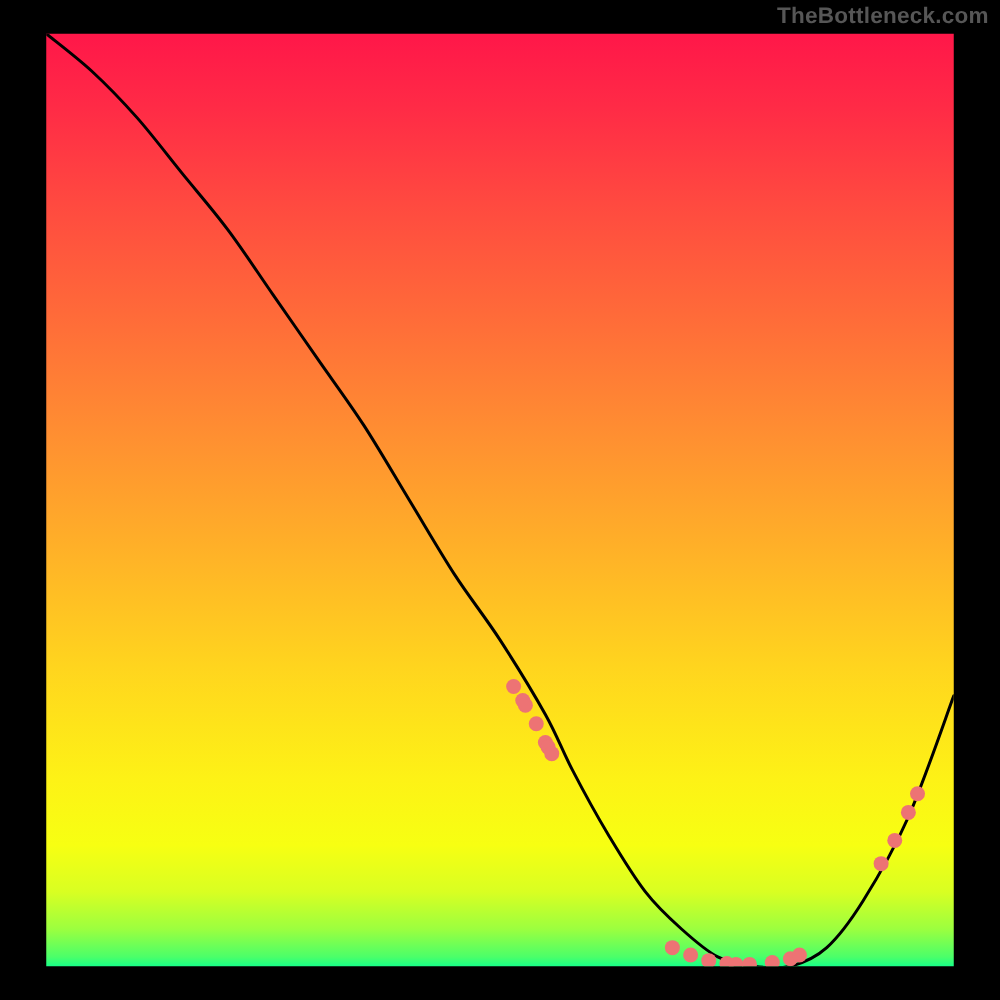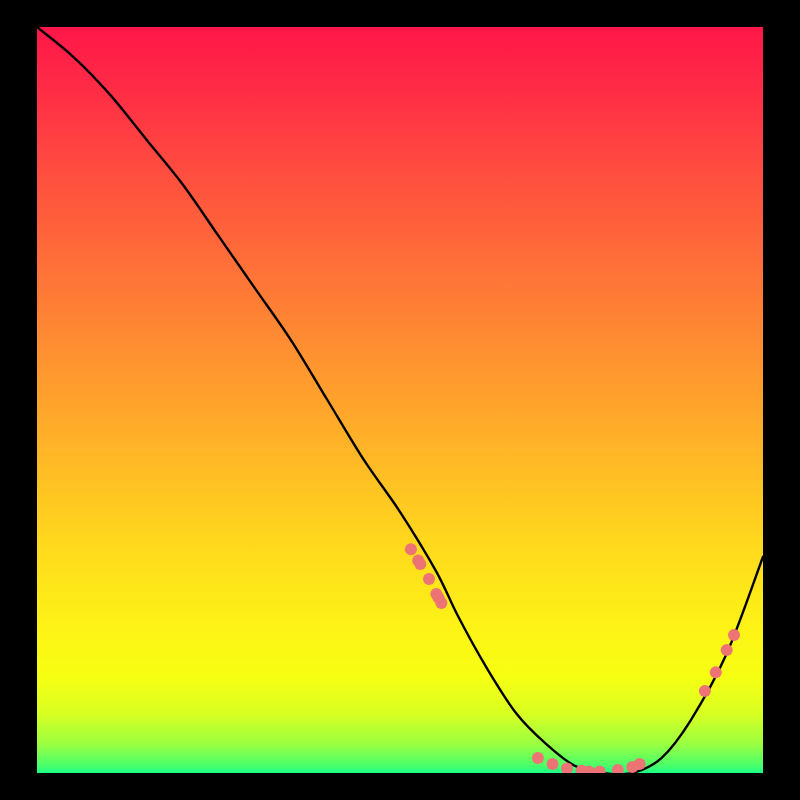--- a/index.html
+++ b/index.html
@@ -86,14 +86,15 @@
           <circle cx="595.3" cy="740.0" r="6" fill="#ed7374"></circle>
           <circle cx="602.6" cy="737.0" r="6" fill="#ed7374"></circle>
           <circle cx="667.9" cy="663.9" r="6" fill="#ed7374"></circle>
           <circle cx="678.8" cy="645.3" r="6" fill="#ed7374"></circle>
           <circle cx="689.7" cy="622.9" r="6" fill="#ed7374"></circle>
           <circle cx="697.0" cy="608.0" r="6" fill="#ed7374"></circle>
         </g>
     </svg>
   </div>
 
+  <div class="watermark">TheBottleneck.com</div>
 
 </div>
 
 </body></html>

